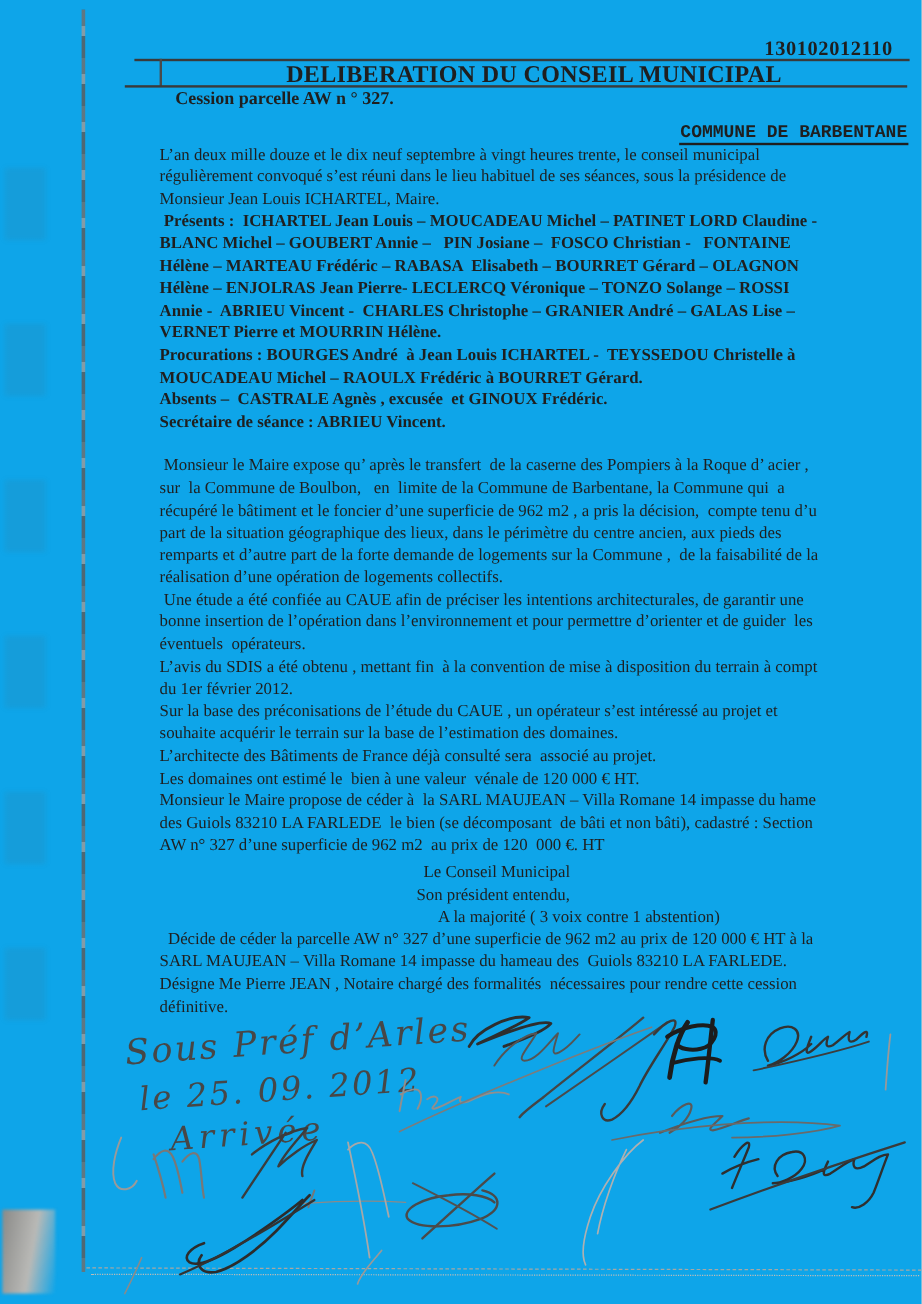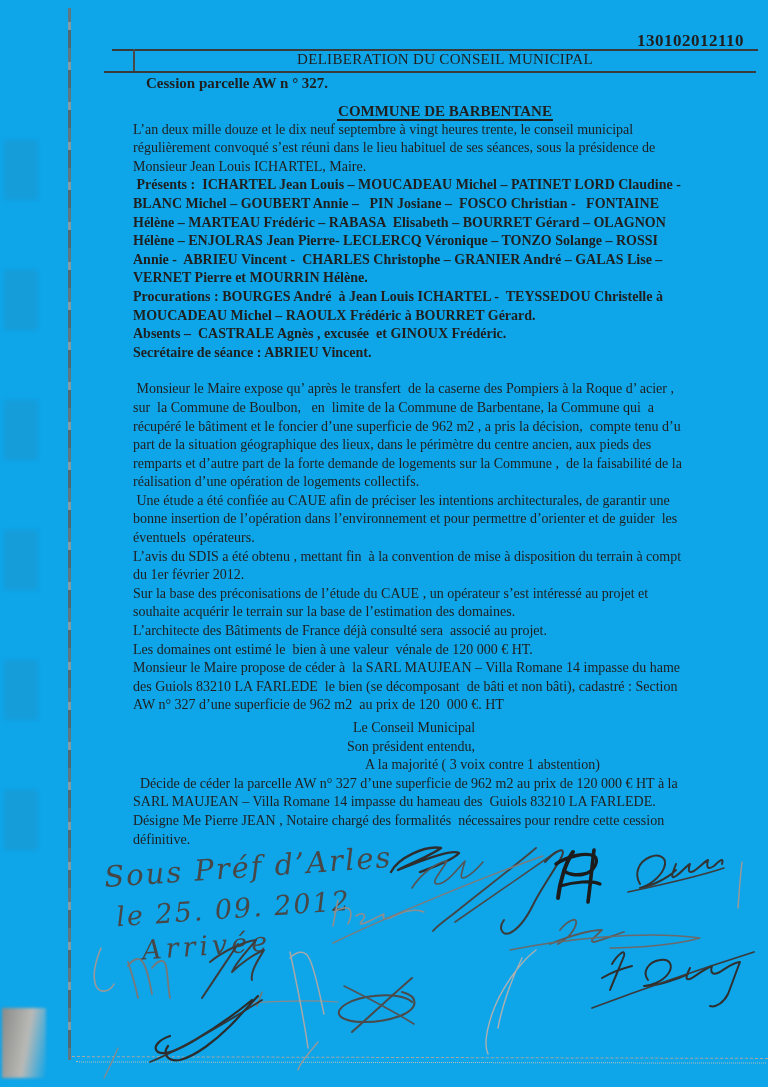--- a/index.html
+++ b/index.html
@@ -19,27 +19,27 @@
   .bottom-edge{position:absolute;left:72px;top:1057px;width:696px;height:0;
     border-top:1px dashed #a8a8a4;transform:rotate(.15deg);}
   .bottom-edge2{position:absolute;left:76px;top:1062px;width:690px;height:0;
     border-top:1px dotted #bdbdb8;transform:rotate(.1deg);}
 
   
   .ref-number{position:absolute;right:24px;top:31px;font-weight:bold;font-size:17px;letter-spacing:.5px;}
   .rule-top{position:absolute;left:112px;top:49px;width:646px;height:2px;background:#3a3a3a;}
   .box-left{position:absolute;left:133px;top:49px;width:2px;height:23px;background:#4a4a4a;}
   .doc-title{position:absolute;left:133px;top:51px;width:624px;text-align:center;
-    font-weight:normal;font-size:15px;letter-spacing:.3px;}
+    font-weight:bold;font-size:20px;letter-spacing:.3px;}
   .rule-mid{position:absolute;left:104px;top:71px;width:652px;height:2px;background:#3a3a3a;}
   .subject{position:absolute;left:146px;top:75px;font-weight:bold;font-size:15px;text-align:center;}
 
   
   .doc{position:absolute;left:133px;top:102px;width:640px;font-size:14px;line-height:18.6px;}
-  .center-head{text-align:center;font-weight:bold;font-size:15px;width:624px;}
+  .center-head{text-align:right;font-weight:bold;font-size:15px;width:624px;font-family:Liberation Mono, monospace;}
   .center-head span{border-bottom:2px solid #1f1f1f;padding:0 1px;}
   .p{white-space:pre-wrap;}
   .bold{font-weight:bold;}
   .gap{height:18px;}
   .gap-sm{height:4px;}
   .cline{white-space:pre;}
   .cline1{padding-left:220px;}
   .cline2{padding-left:214px;}
   .cline3{padding-left:232px;}
 

